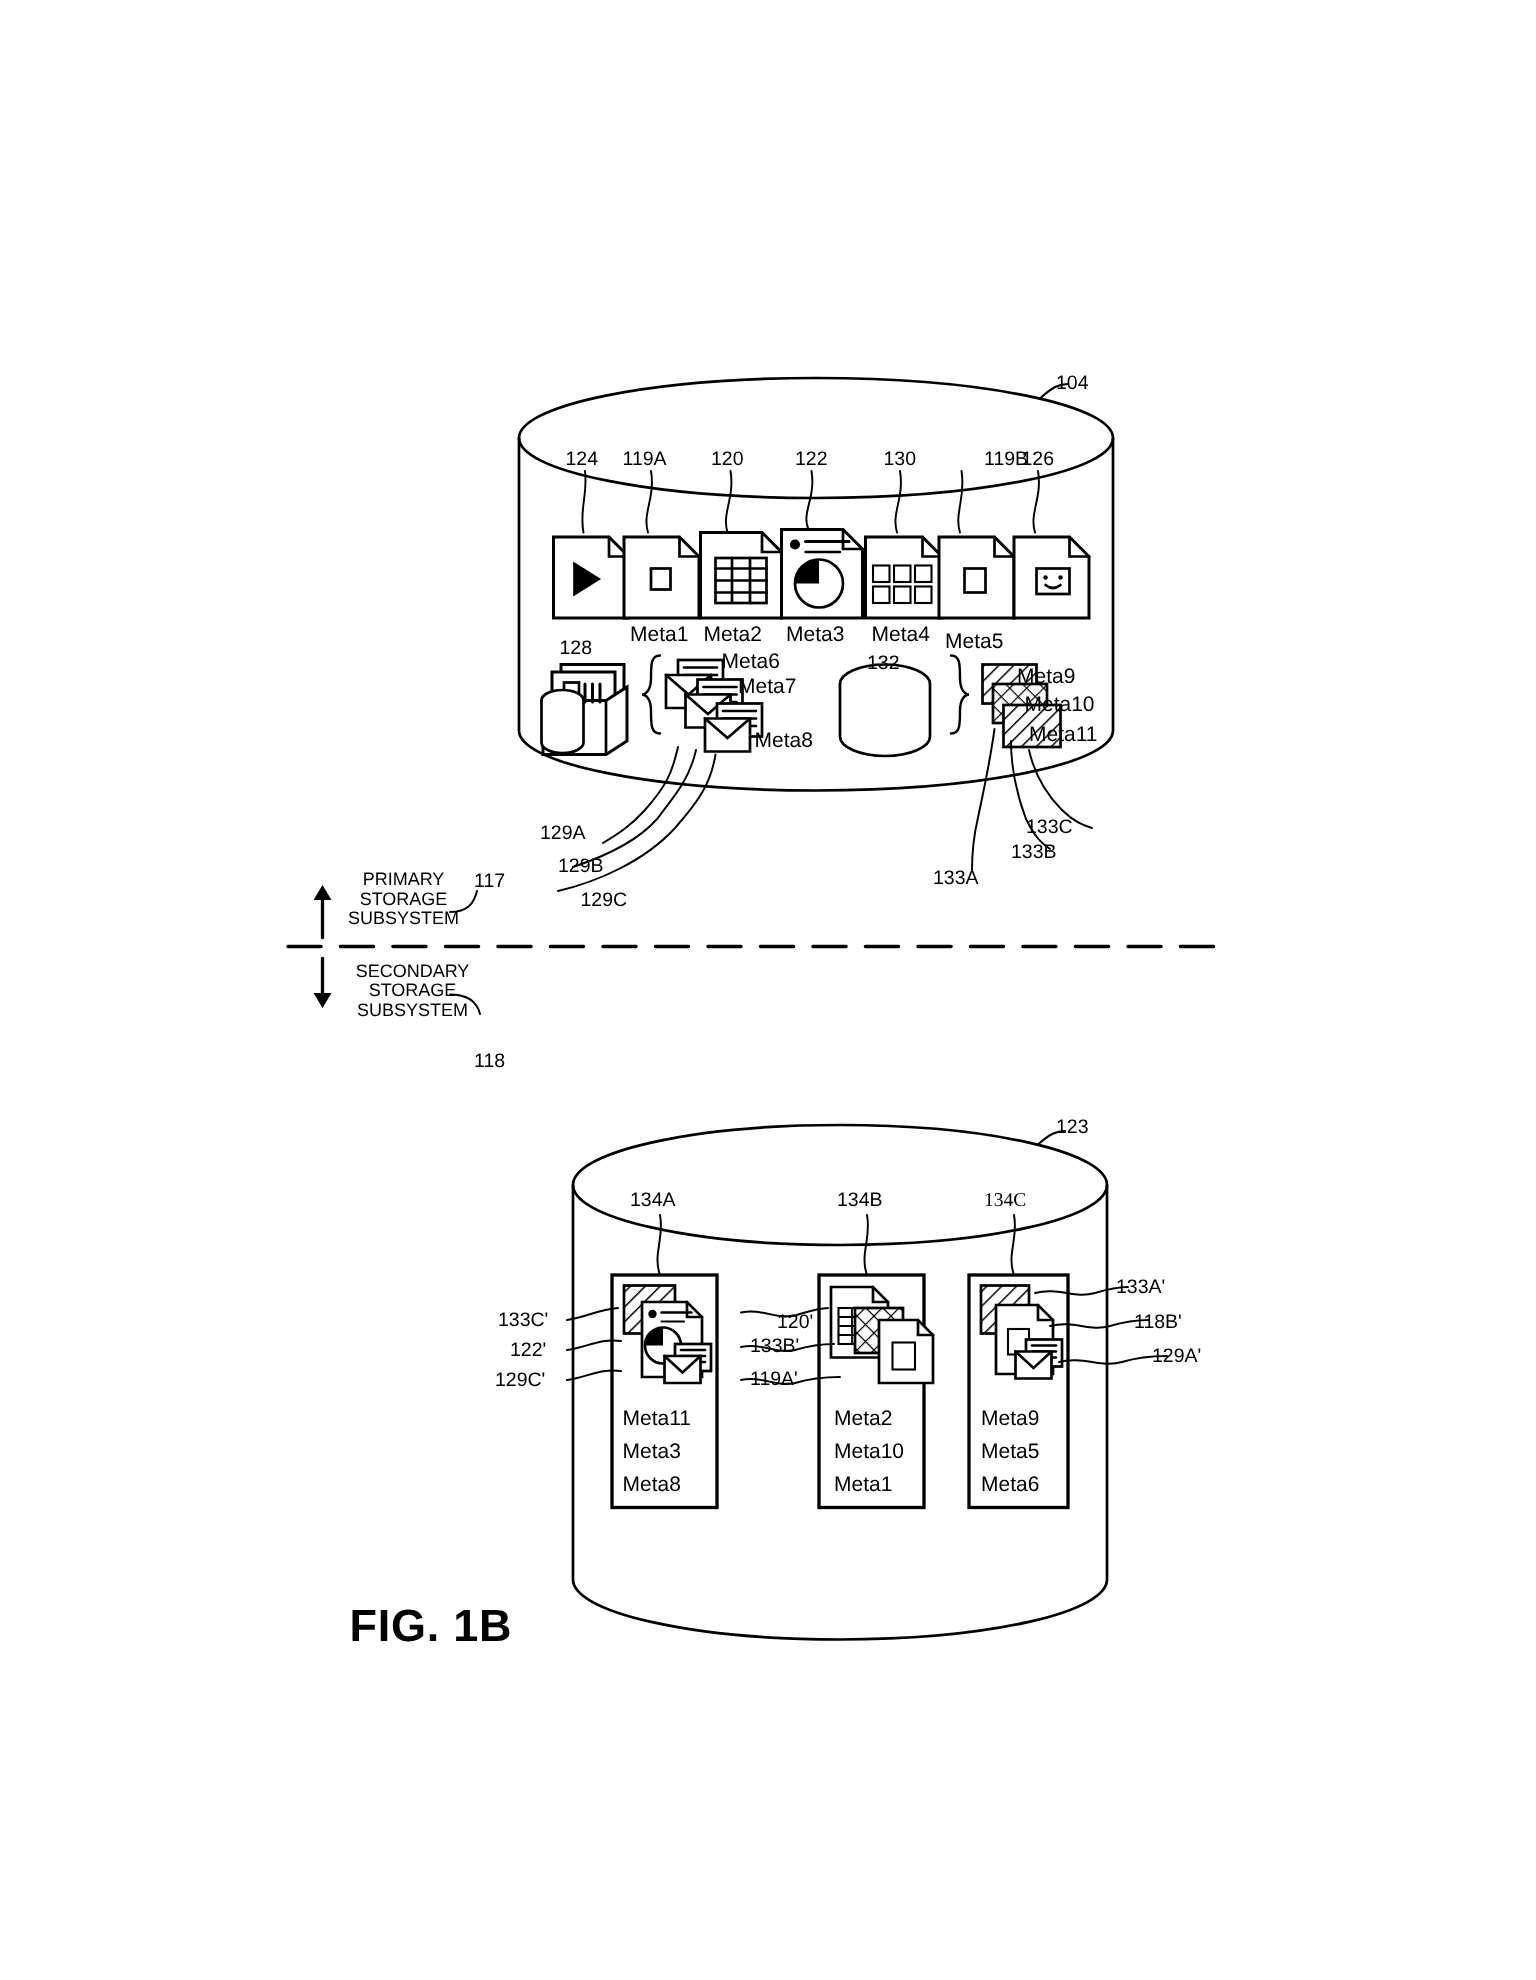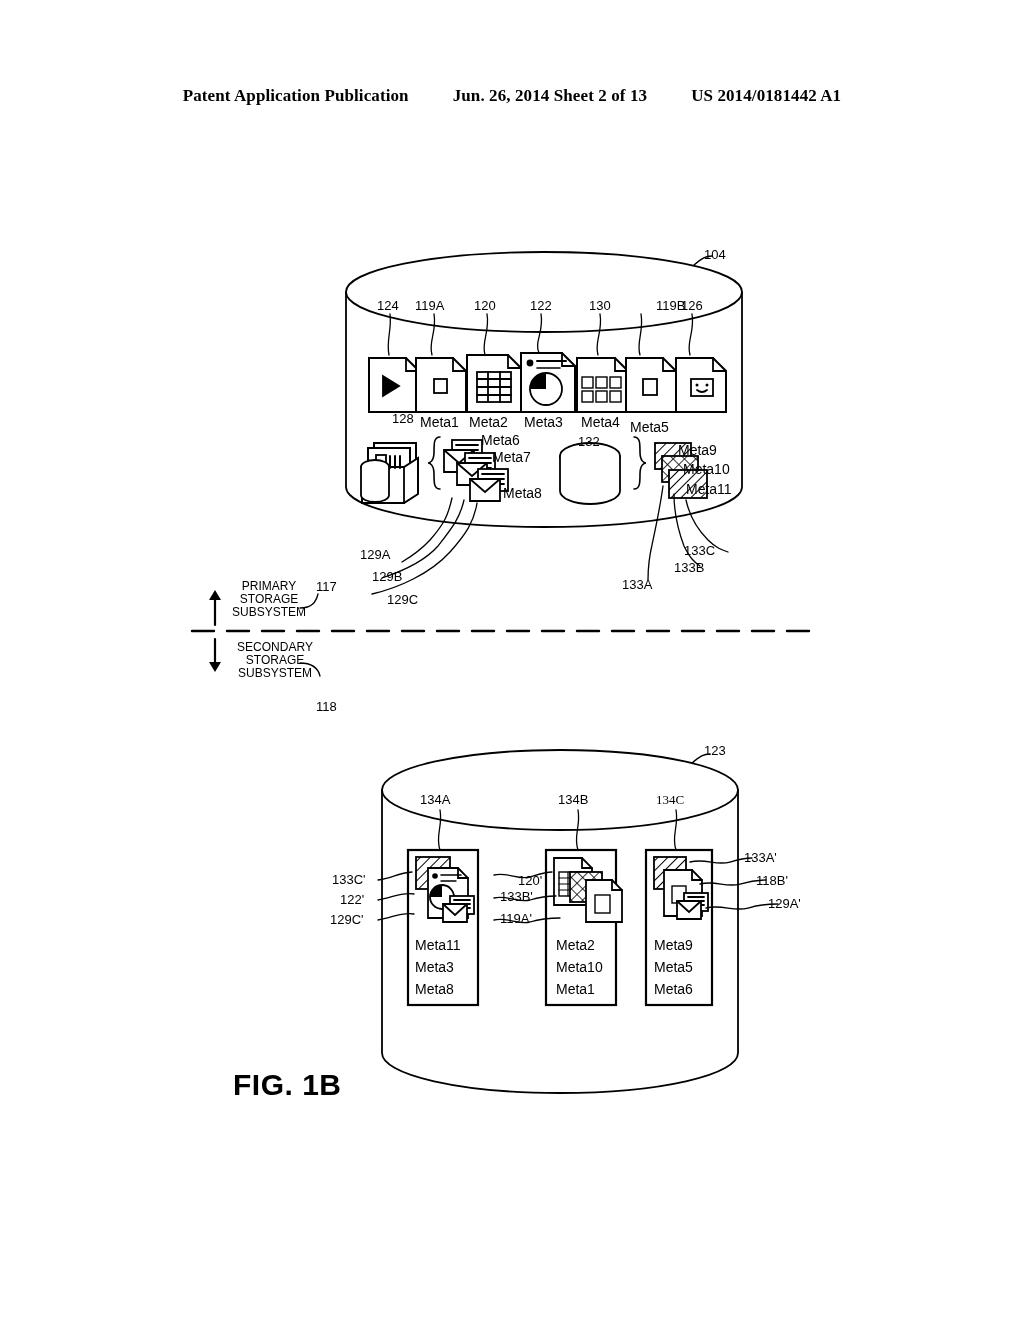--- a/index.html
+++ b/index.html
@@ -29,25 +29,20 @@
           font-size:12px;line-height:13px;text-align:center;white-space:nowrap;}
   #fig-caption{position:absolute;left:233px;top:1068px;
       font-family:"Liberation Sans",sans-serif;font-weight:bold;
       font-size:30px;letter-spacing:.5px;text-align:center;}
 </style>
 </head>
 <body>
 
 <div class="page">
 
-  <div id="pub-header">
-    <span class="h-pub">Patent Application Publication</span>
-    <span class="h-date">Jun. 26, 2014  Sheet 2 of 13</span>
-    <span class="h-num">US 2014/0181442 A1</span>
-  </div>
 
   <svg class="fig" viewBox="0 0 1024 1320" xmlns="http://www.w3.org/2000/svg">
     <defs>
 
       <pattern id="hatch" width="7" height="7" patternUnits="userSpaceOnUse" patternTransform="rotate(45)">
         <rect width="7" height="7" fill="#fff"></rect>
         <line x1="0" y1="0" x2="0" y2="7" stroke="#000" stroke-width="2"></line>
       </pattern>
 
       <pattern id="xhatch" width="8" height="8" patternUnits="userSpaceOnUse" patternTransform="rotate(45)">
@@ -327,21 +322,21 @@
   <div class="lbl" style="left:589px;top:299px;">130</div>
   <div class="lbl" style="left:656px;top:299px;">119B</div>
   <div class="lbl" style="left:681px;top:299px;">126</div>
 
   <div class="meta" style="left:420px;top:415px;">Meta1</div>
   <div class="meta" style="left:469px;top:415px;">Meta2</div>
   <div class="meta" style="left:524px;top:415px;">Meta3</div>
   <div class="meta" style="left:581px;top:415px;">Meta4</div>
   <div class="meta" style="left:630px;top:420px;">Meta5</div>
 
-  <div class="lbl" style="left:373px;top:412px;margin-left:19px;">128</div>
+  <div class="lbl" style="left:373px;top:425px;">128</div>
 
   <div class="meta" style="left:481px;top:433px;">Meta6</div>
   <div class="meta" style="left:492px;top:450px;">Meta7</div>
   <div class="meta" style="left:503px;top:486px;">Meta8</div>
 
   <div class="lbl" style="left:578px;top:435px;">132</div>
 
   <div class="meta" style="left:678px;top:443px;">Meta9</div>
   <div class="meta" style="left:683px;top:462px;">Meta10</div>
   <div class="meta" style="left:686px;top:482px;">Meta11</div>

